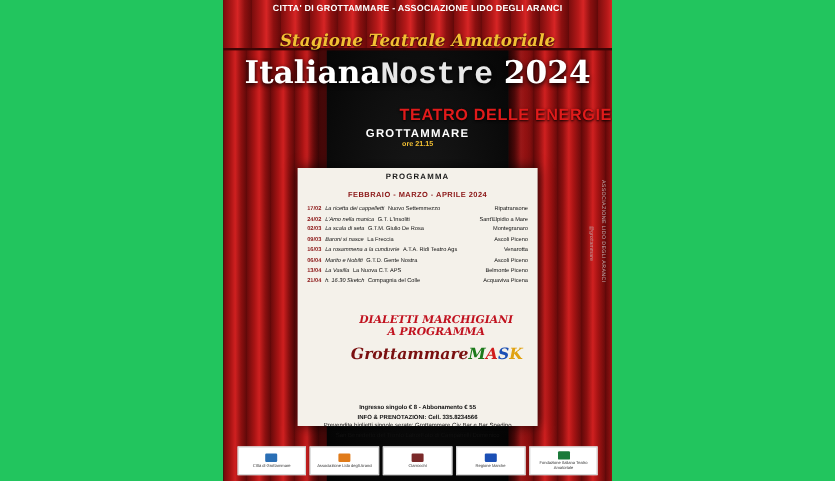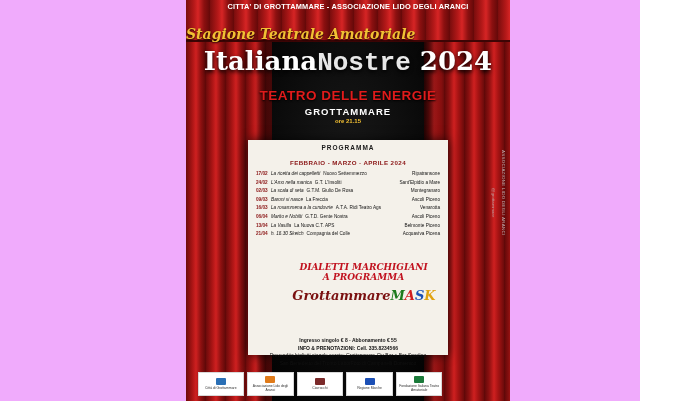--- a/index.html
+++ b/index.html
@@ -8,23 +8,23 @@
     background: #ffffff;
   }
   body {
     width: 696px;
     height: 401px;
     overflow: hidden;
     font-family: "Liberation Sans", sans-serif;
   }
   .page {
     position: relative;
-    width: 640px;
+    width: 696px;
     height: 401px;
-    background: #f0abfc;
+    background: #22c55e;
   }
   
   .poster {
     position: absolute;
     left: 186px;
     top: 0px;
     width: 324px;
     height: 401px;
     background: #000000;
     overflow: hidden;
@@ -89,20 +89,21 @@
     color: #ffffff;
     font-size: 7.4px;
     font-weight: bold;
     letter-spacing: 0.2px;
     z-index: 6;
   }
   .subtitle-stagione {
     position: absolute;
     top: 26px;
     left: 0; right: 0;
+    text-align: center;
     color: #f3c033;
     font-size: 14px;
     font-style: italic;
     font-weight: bold;
     font-family: "DejaVu Serif", serif;
     z-index: 6;
     text-shadow: 0 1px 2px #000;
   }
   .main-title {
     position: absolute;
@@ -116,21 +117,21 @@
     color: #ffffff;
     text-shadow: 0 2px 4px #000;
     white-space: nowrap;
   }
   .main-title .nostre { color: #e8e8e8; font-family: Liberation Mono, monospace; }
   .main-title .year { color: #ffffff; }
   .venue {
     position: absolute;
     top: 88px;
     left: 0; right: 0;
-    text-align: center;
+    text-align: right;
     color: #e01b1b;
     font-size: 13.5px;
     font-weight: bold;
     letter-spacing: 0.5px;
     z-index: 6;
     text-shadow: 0 1px 2px #000;
   }
   .city {
     position: absolute;
     top: 106px;

